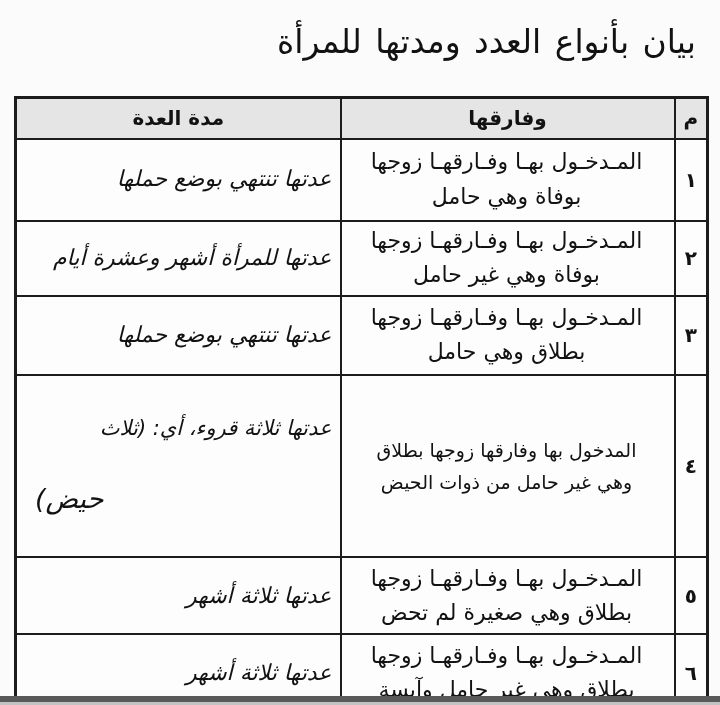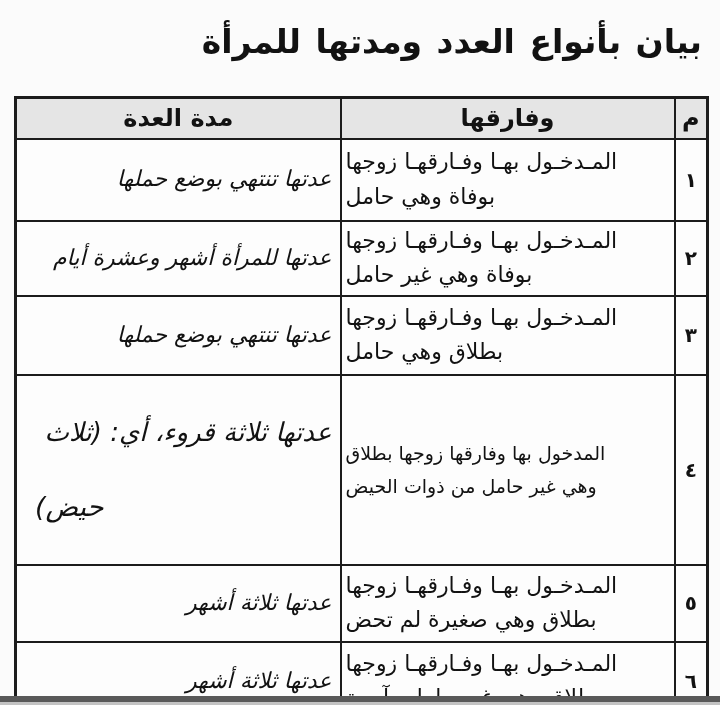--- a/index.html
+++ b/index.html
@@ -13,24 +13,24 @@
   html,body{width:720px;height:705px;}
   body{
     position:relative;
     background:#fbfbfb;
     font-family:"DejaVu Sans", sans-serif;
     color:var(--text);
     overflow:hidden;
   }
   .title{
     position:absolute;
-    top:22px; right:18px;
+    top:22px; right:24px;
     direction:rtl;
     font-size:33px;
-    font-weight:bold;
+    font-weight:normal;
     word-spacing:3px;
     letter-spacing:0px;
     white-space:nowrap;
   }
   table.idda{
     position:absolute;
     top:96px; left:14px;
     width:692px;
     direction:rtl;
     border-collapse:collapse;
@@ -49,32 +49,32 @@
   tr.h-hdr{height:41px;}
   tr.h-r1{height:82px;}
   tr.h-r2{height:75px;}
   tr.h-r3{height:79px;}
   tr.h-r4{height:73px;}
   tr.h-r5{height:77px;}
   tr.h-r6{height:78px;}
   tr.h-r7{height:40px;}
   .idda th{
     background:var(--header-bg);
-    font-size:24px;
+    font-size:20px;
     font-weight:bold;
     text-align:center;
   }
   .cell-num{
     text-align:center;
     font-size:20px;
     font-weight:bold;
   }
   .cell-case{
     padding:2px 6px 2px 4px;
-    text-align:left;
+    text-align:center;
     font-size:22px;
     line-height:1.55;
     white-space:pre-line;
   }
   .cell-case.small{
     font-size:19px;
     line-height:1.7;
     margin-top:14px;
   }
   .cell-case.single{
@@ -82,21 +82,21 @@
     white-space:nowrap;
   }
   .cell-dur{
     padding:2px 8px 2px 4px;
     text-align:right;
     font-size:22px;
     line-height:1.55;
     white-space:pre-line;
     font-style:italic;
   }
-  .dur-l1{display:block;font-size:26px;}
+  .dur-l1{display:block;font-size:21px;}
   .dur-l2{display:block;text-align:left;padding-left:14px;font-size:27px;}
   .scan-bar{
     position:absolute;
     left:0; top:696px;
     width:720px; height:6px;
     background:var(--scan-bar);
   }
   .scan-bar-light{
     position:absolute;
     left:0; top:702px;

